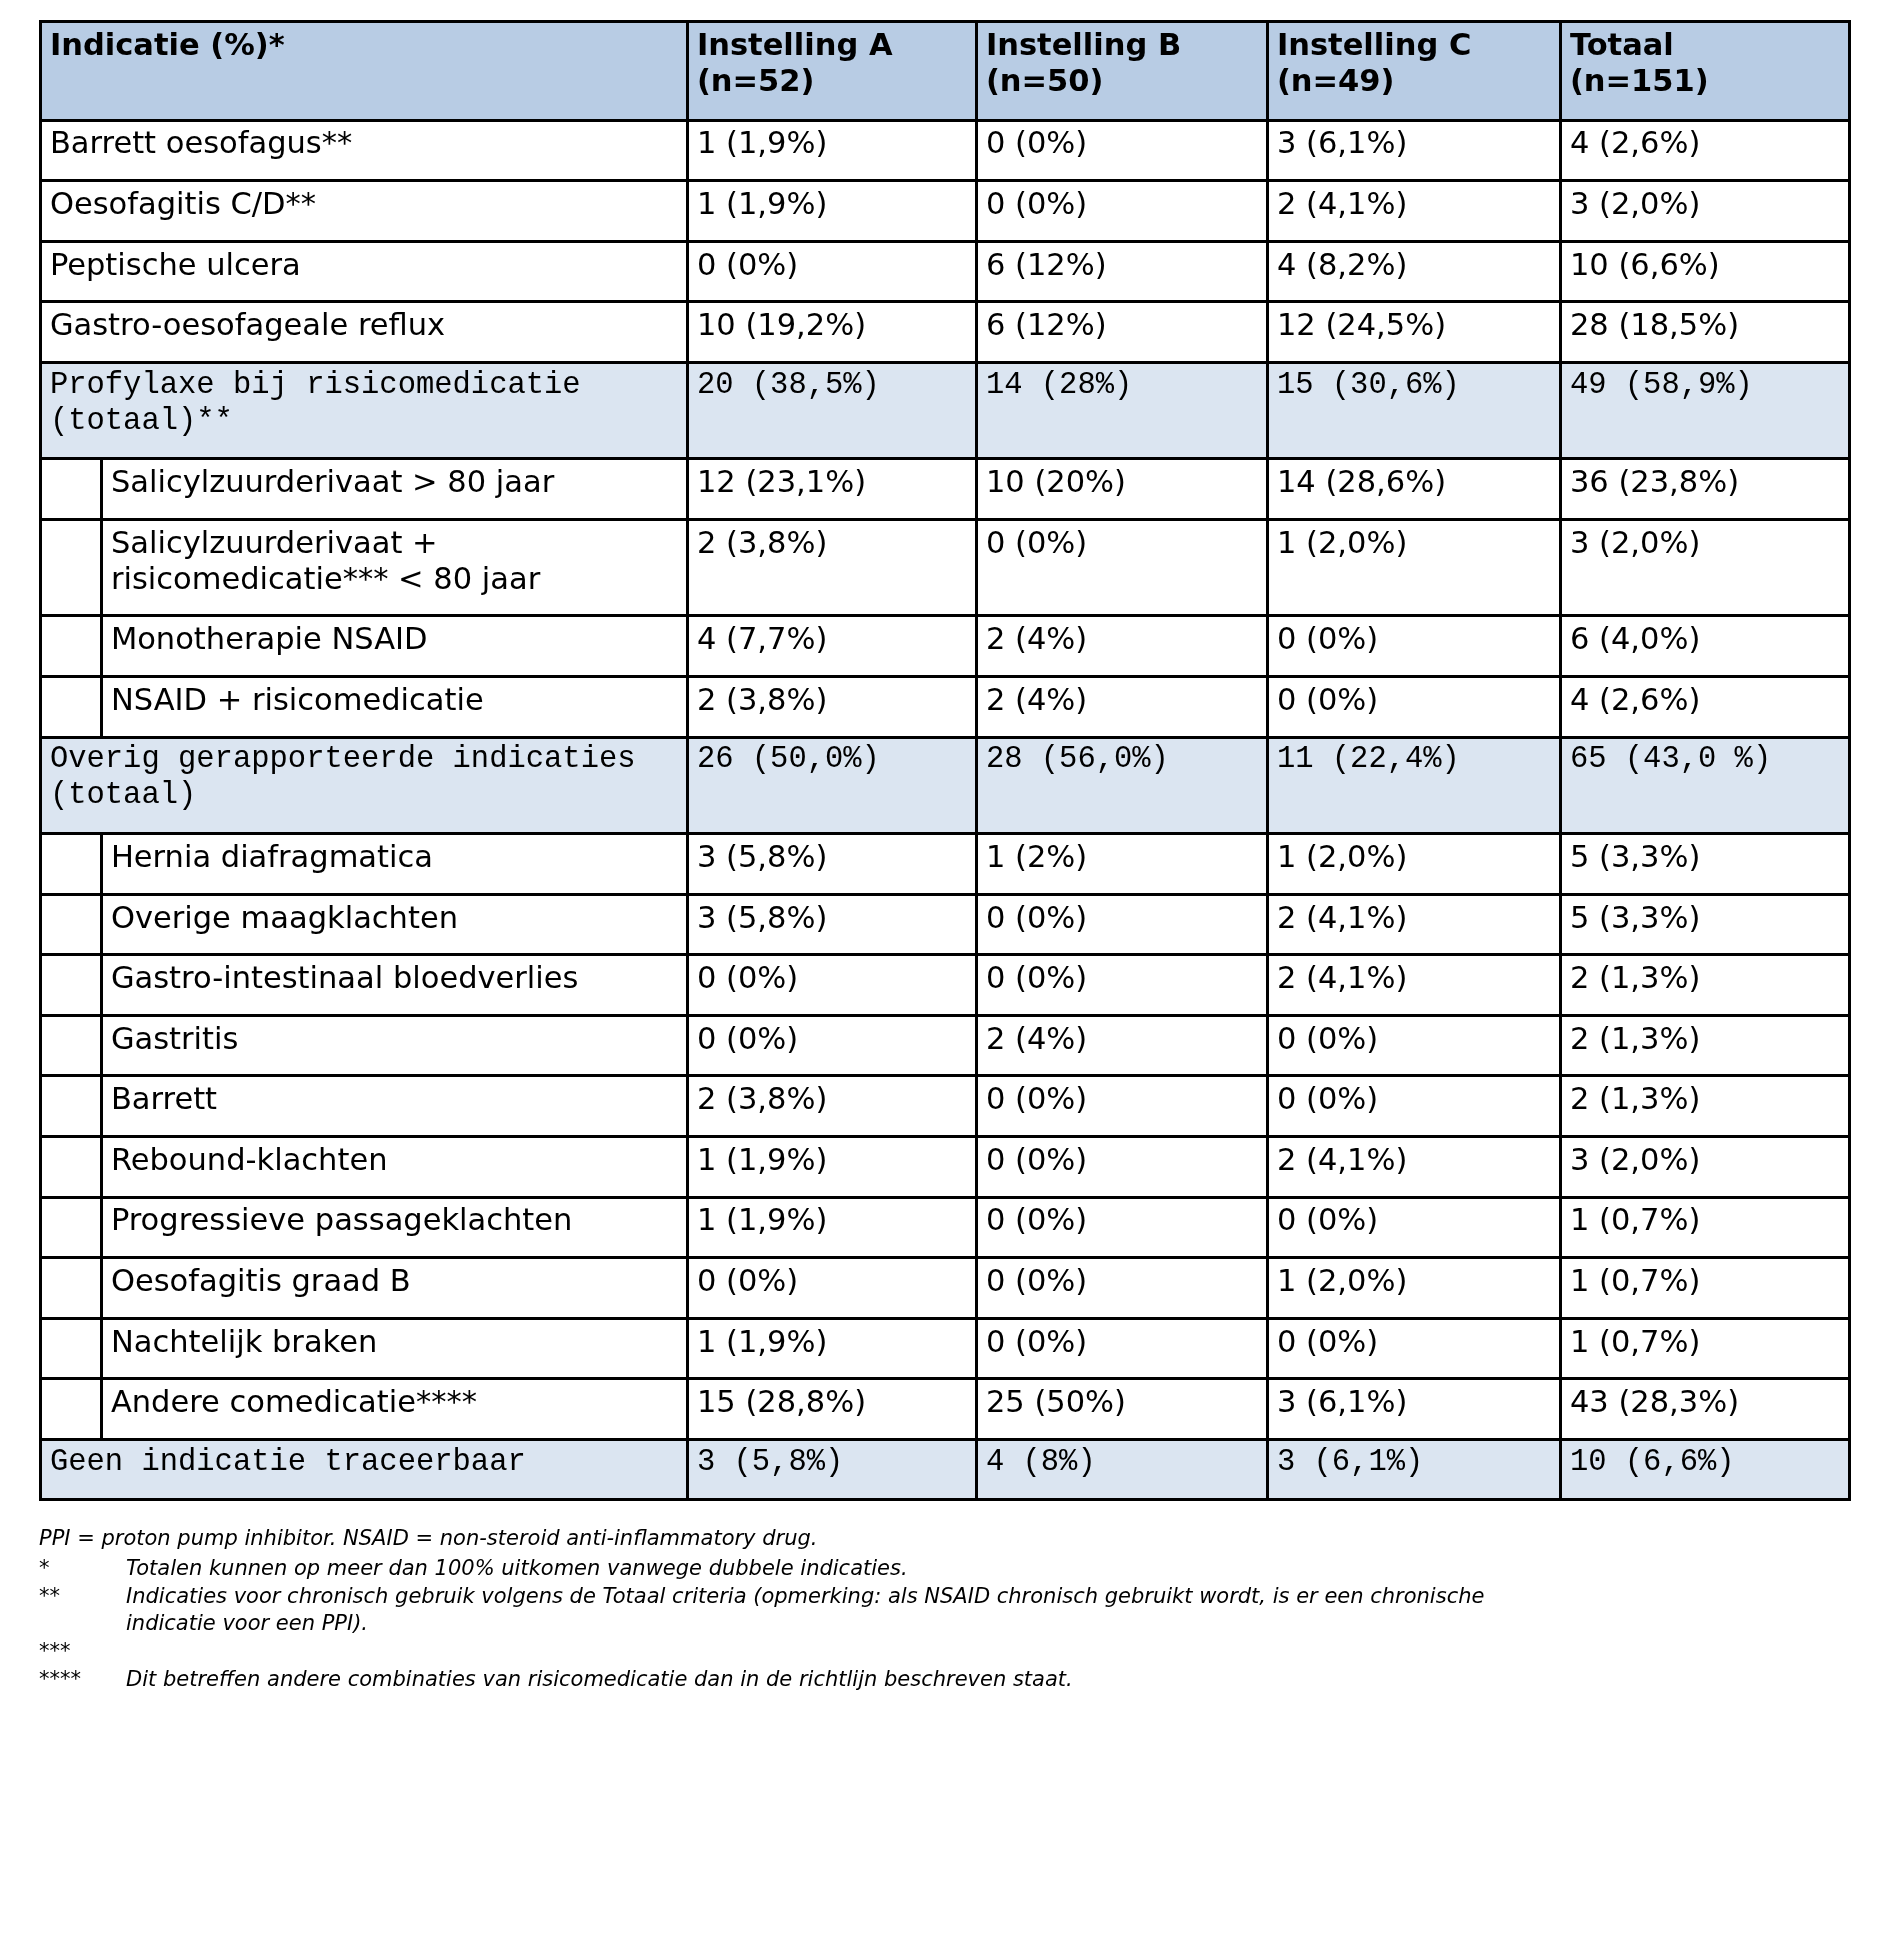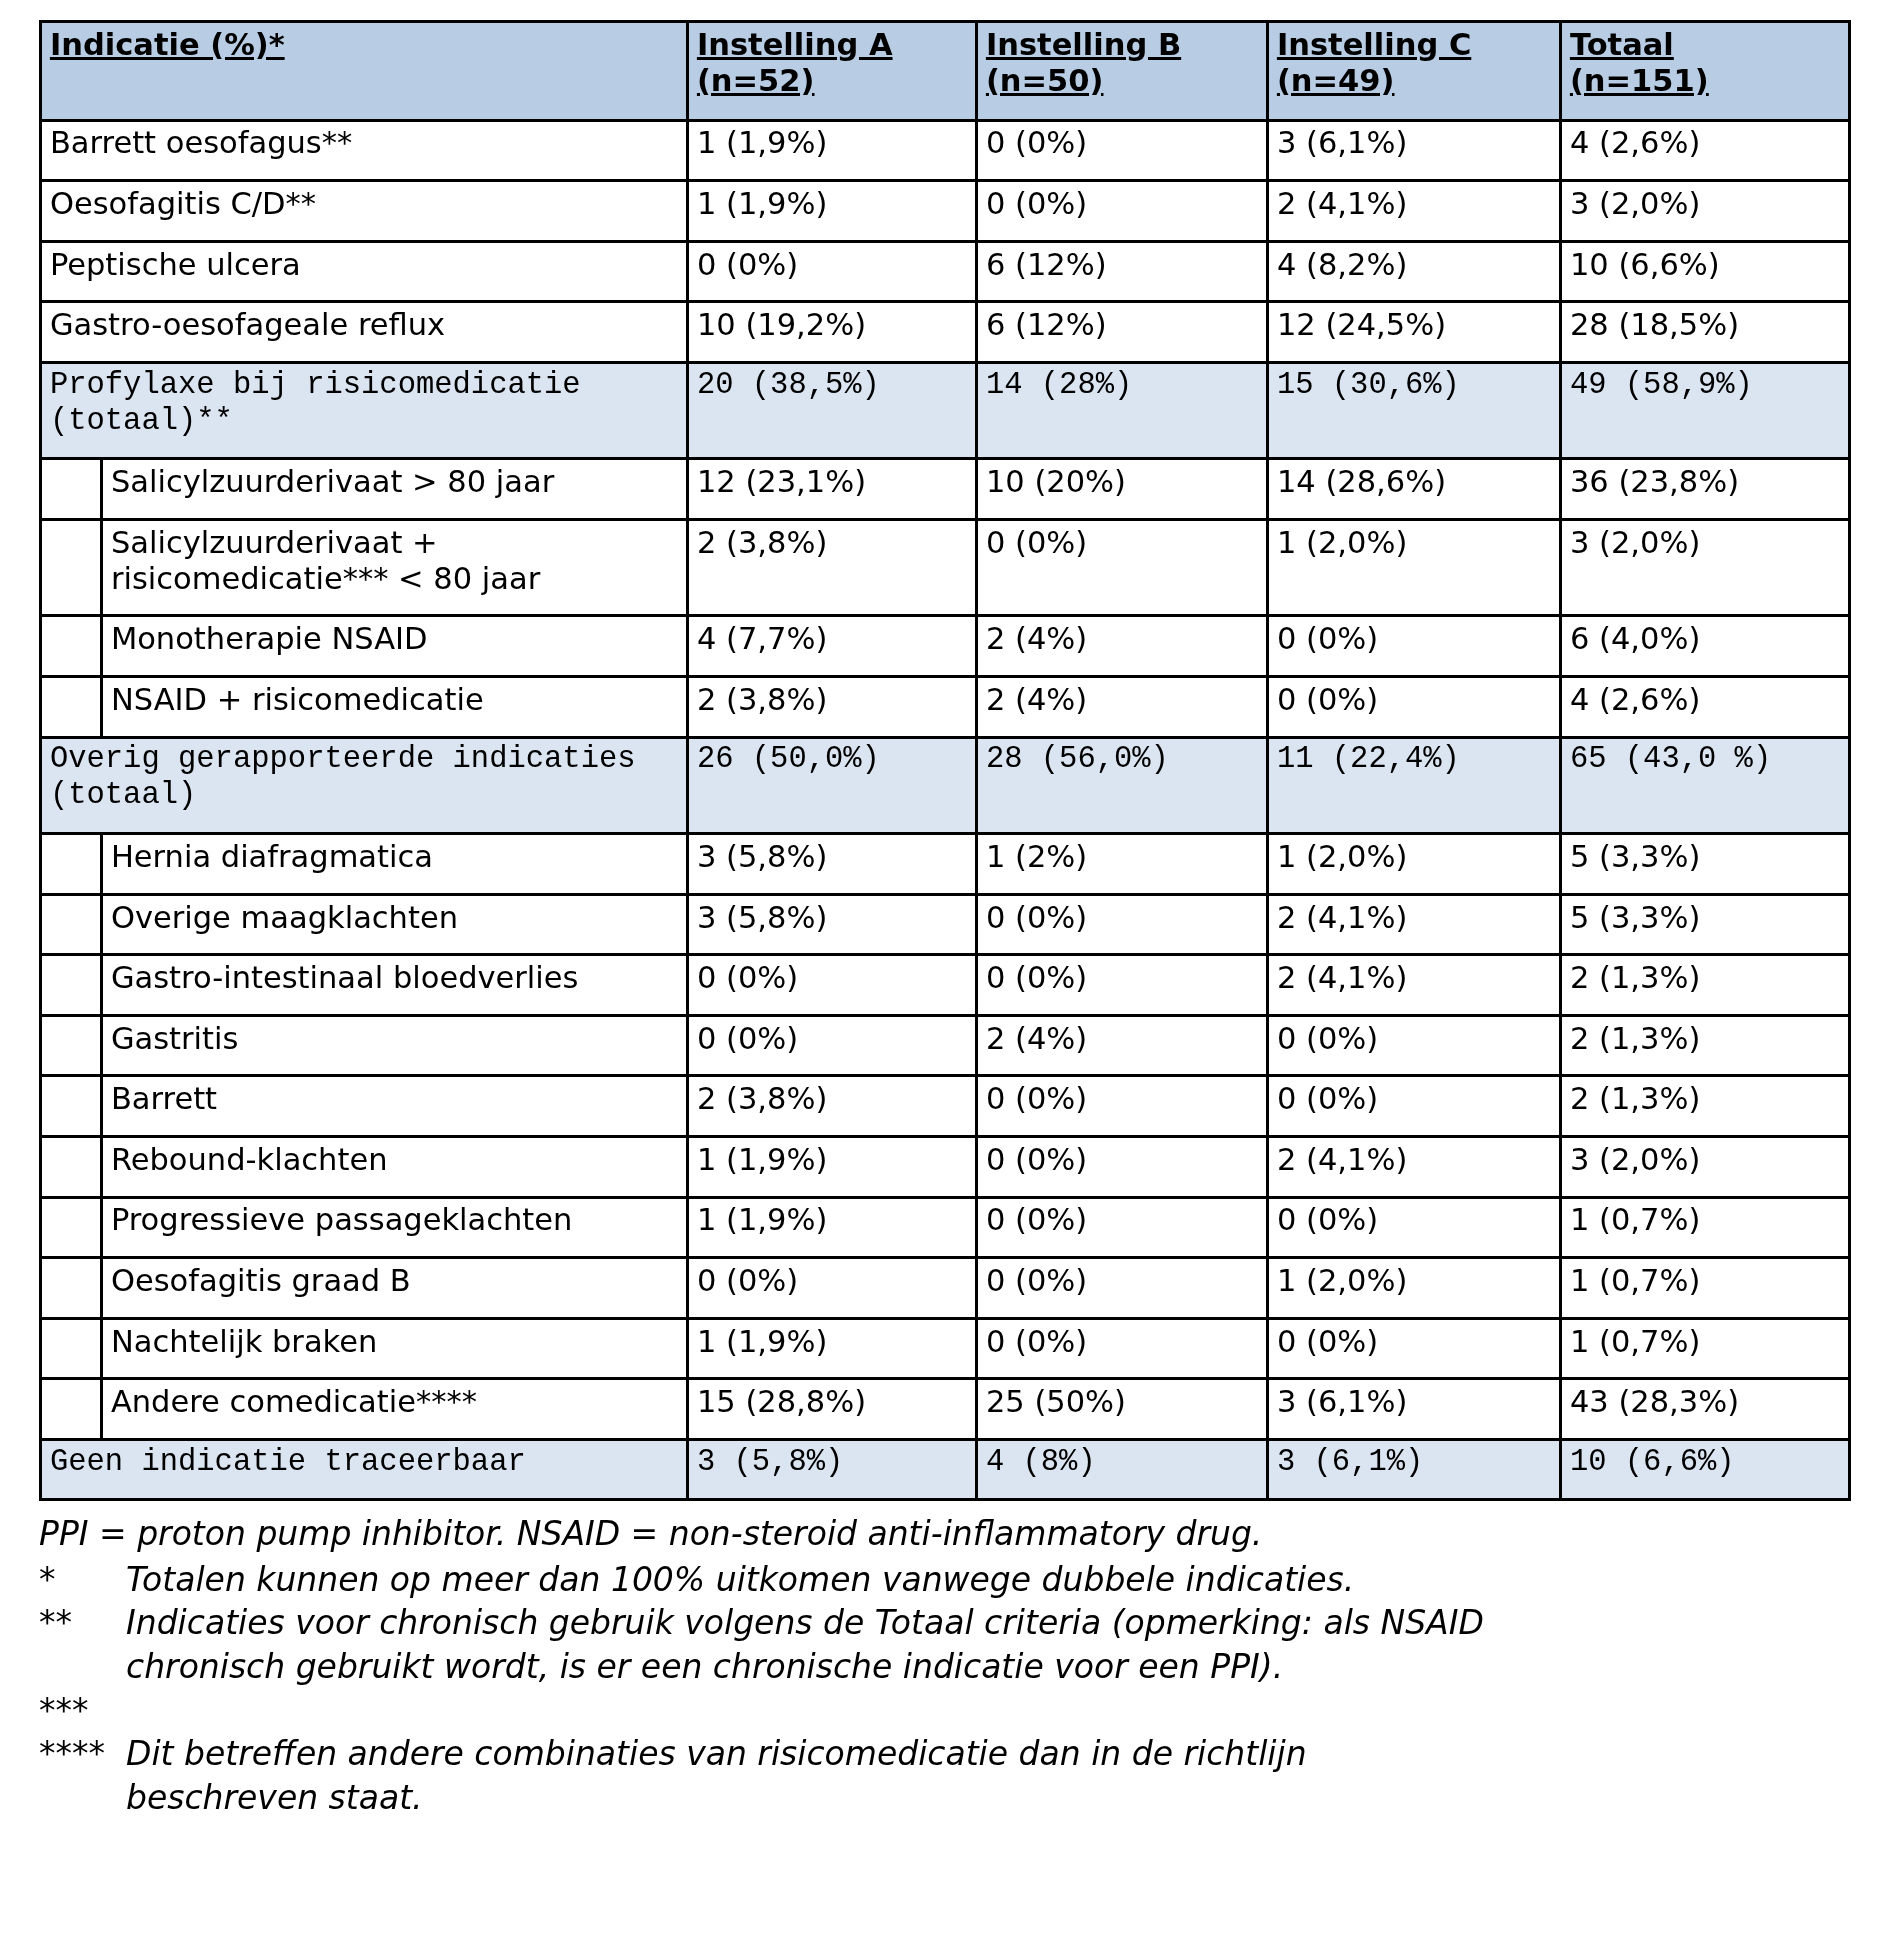--- a/index.html
+++ b/index.html
@@ -33,28 +33,27 @@
     line-height: 1.18;
     padding: 3.9px 7.9px 17.7px 7.9px;
     white-space: pre-line;
     overflow: hidden;
   }
   .ind-table thead th {
     background: var(--header-bg, #b8cce4);
     font-weight: bold;
     padding-bottom: 20px;
     border-bottom: 3.9px solid #000;
-    text-decoration: underline;
   }
   .ind-table tr.hl td { background: var(--subtotal-bg, #dbe5f1); font-family: Liberation Mono, monospace; }
   .ind-table td.indent-cell { padding: 0; }
   .footnotes {
-    margin-top: 11px;
+    margin-top: 24px;
     font-style: italic;
-    font-size: 33px;
+    font-size: 21px;
     line-height: 1.32;
   }
   .fn-abbrev { margin: 0 0 2px 0; }
   .fn-item { display: flex; align-items: flex-start; }
   .fn-marker { flex: 0 0 87px; }
   .fn-text { flex: 0 1 auto; max-width: 1369px; }
 </style>
 </head>
 <body>
 

